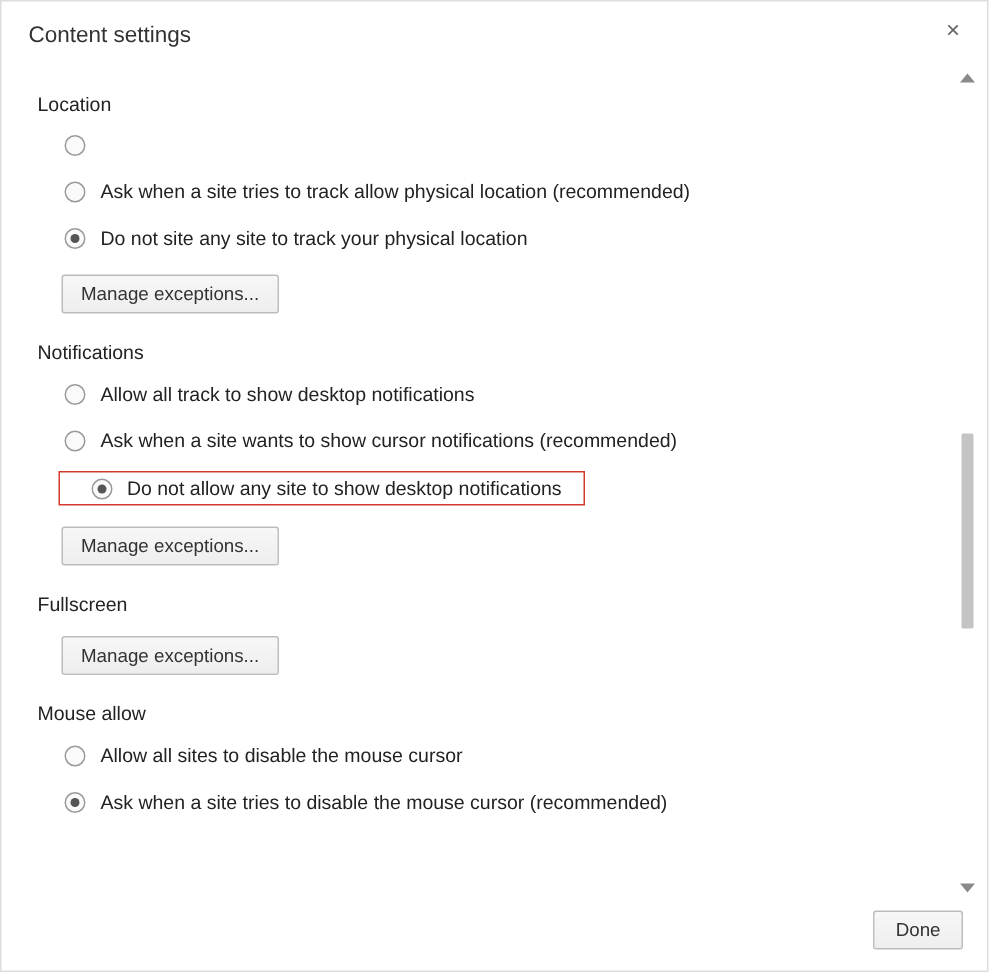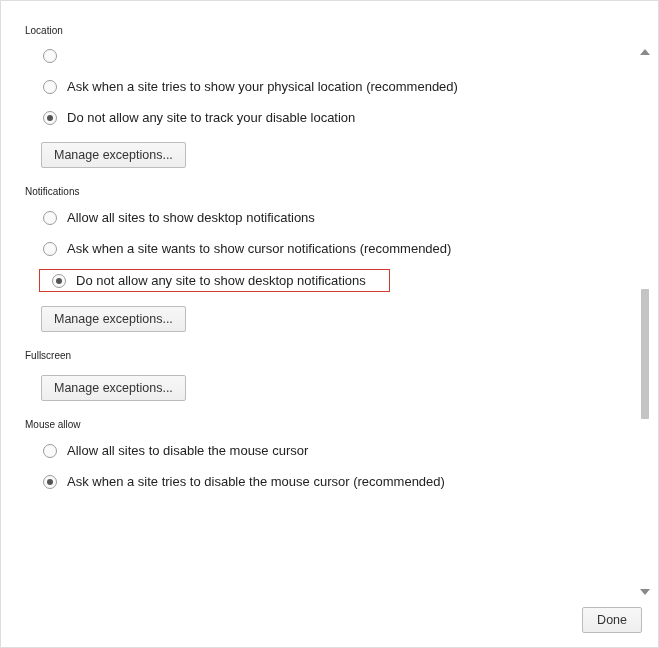--- a/index.html
+++ b/index.html
@@ -35,37 +35,38 @@
     cursor: pointer;
     line-height: 1;
   }
   .scroll-area {
     flex: 1 1 auto;
     overflow: hidden;
     position: relative;
     padding: 10px 34px 0 24px;
   }
   .section-title {
-    font-size: 10px;
+    font-size: 13px;
     color: #222;
     margin: 14px 0 10px 0;
   }
   .opt-row {
     display: flex;
     align-items: center;
     margin: 0 0 10px 18px;
     font-size: 13px;
     color: #222;
     padding: 3px 6px 3px 0;
   }
   .opt-row.highlight {
     border: 1px solid #d23a2e;
     margin-left: 14px;
     padding-left: 12px;
     max-width: 351px;
+    justify-content: center;
   }
   .radio {
     width: 14px;
     height: 14px;
     border: 1px solid #9a9a9a;
     border-radius: 50%;
     margin-right: 10px;
     flex: 0 0 auto;
     position: relative;
     background: #fafafa;
@@ -129,43 +130,47 @@
     height: 130px;
     background: #c4c4c4;
     border-radius: 1px;
   }
 </style>
 </head>
 <body>
 
 <div class="dialog">
 
+  <div class="header">
+    <span>Content settings</span>
+    <span class="close-x">×</span>
+  </div>
 
   <div class="scroll-area">
 
     
     <div class="section-title">Location</div>
     <div class="opt-row">
       <span class="radio"></span>
     </div>
     <div class="opt-row">
       <span class="radio"></span>
-      <span>Ask when a site tries to show your physical location (recommended)</span>
+      <span>Ask when a site tries to track allow physical location (recommended)</span>
     </div>
     <div class="opt-row">
       <span class="radio radio-selected"></span>
-      <span>Do not allow any site to track your disable location</span>
+      <span>Do not site any site to track your physical location</span>
     </div>
     <button class="btn">Manage exceptions...</button>
 
     
     <div class="section-title">Notifications</div>
     <div class="opt-row">
       <span class="radio"></span>
-      <span>Allow all sites to show desktop notifications</span>
+      <span>Allow all track to show desktop notifications</span>
     </div>
     <div class="opt-row">
       <span class="radio"></span>
       <span>Ask when a site wants to show cursor notifications (recommended)</span>
     </div>
     <div class="opt-row highlight">
       <span class="radio radio-selected"></span>
       <span>Do not allow any site to show desktop notifications</span>
     </div>
     <button class="btn">Manage exceptions...</button>

